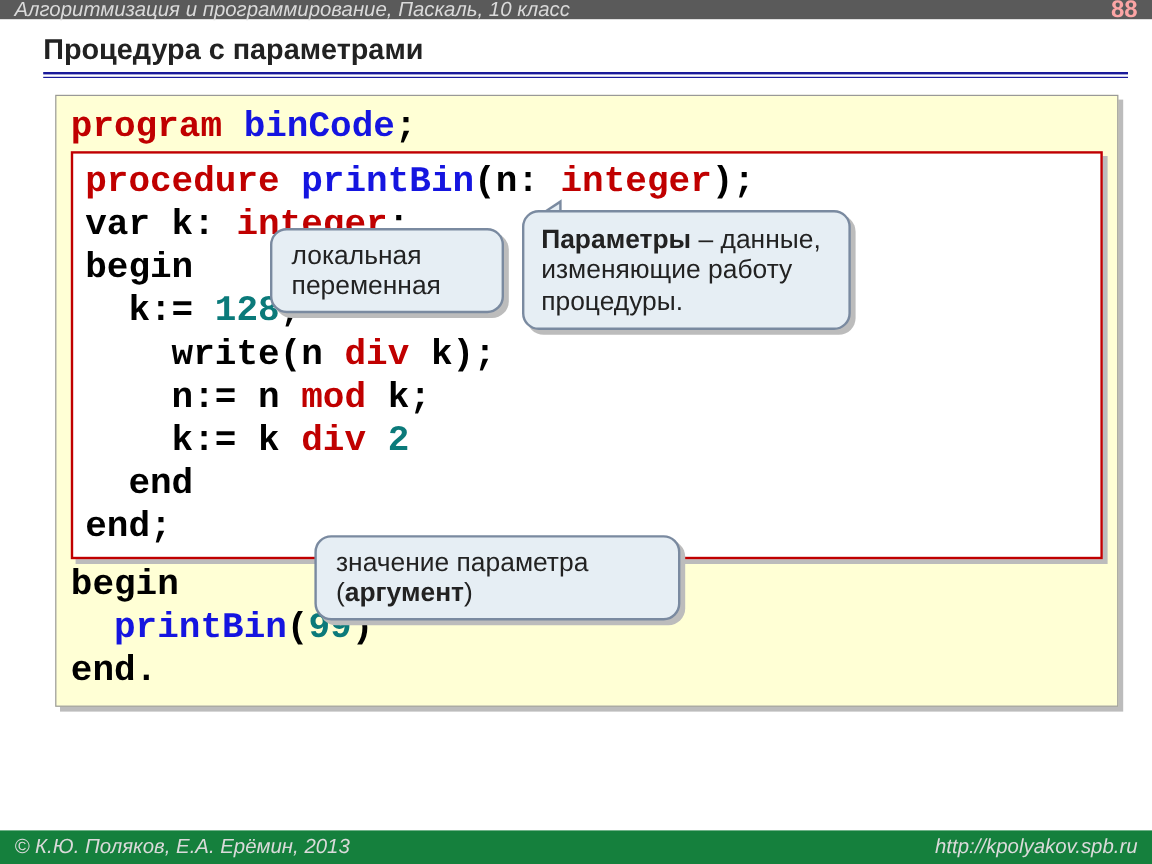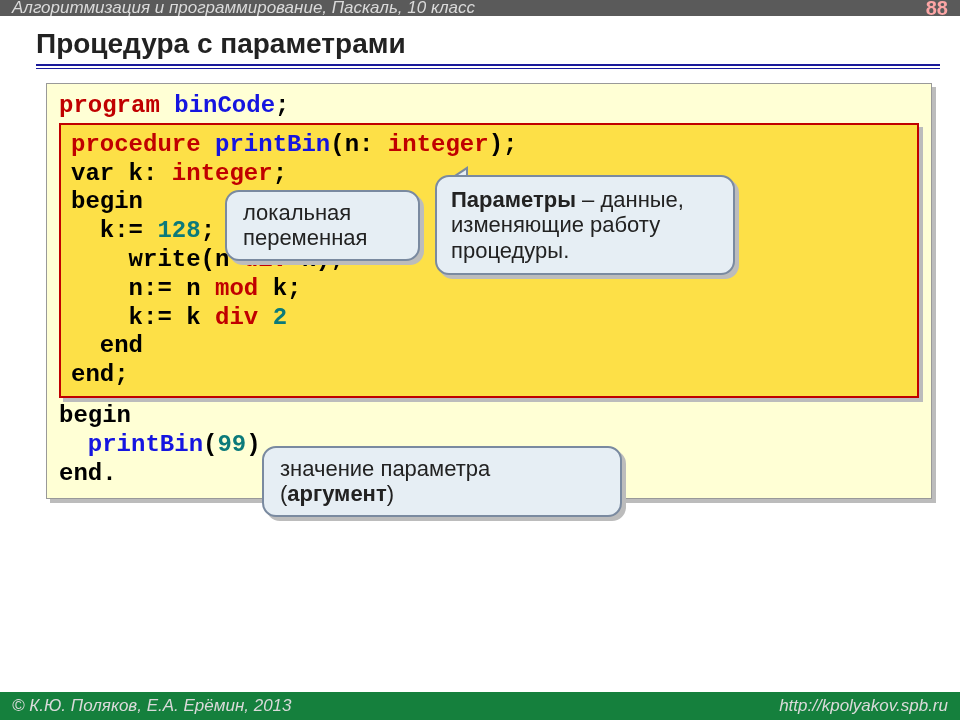--- a/index.html
+++ b/index.html
@@ -18,21 +18,21 @@
     height: 16px;
     padding: 3px 12px;
     font-style: italic;
     font-size: 17px;
     display: flex;
     justify-content: space-between;
     align-items: center;
   }
   .topbar .page-num { font-weight: bold; font-size: 20px; color: #fca5a5; font-style: normal; }
   .title {
-    font-size: 28px;
+    font-size: 24px;
     font-weight: bold;
     color: #222;
     margin: 12px 20px 4px 36px;
   }
   .hr-double {
     margin: 0 20px 14px 36px;
     border: 0;
     border-top: 2px solid #1a1a9a;
     border-bottom: 1px solid #1a1a9a;
     height: 5px;
@@ -40,53 +40,53 @@
   .outer-box {
     position: relative;
     margin: 0 28px 0 46px;
     background: #ffffd5;
     border: 1px solid #999;
     box-shadow: 4px 4px 0 #bcbcbc;
     padding: 8px 12px 10px 12px;
   }
   .code {
     font-family: "Courier New", monospace;
-    font-size: 24px;
+    font-size: 30px;
     font-weight: bold;
     line-height: 1.2;
     white-space: pre;
     color: #000;
   }
   .code .kw-blue { color: #1515e0; }
   .code .kw-red { color: #c00000; }
   .code .kw-teal { color: #0b7a7a; }
   .inner-box {
     position: relative;
     margin: 2px 0 4px 0;
-    background: #fde047;
+    background: #ffffff;
     border: 2px solid #c00000;
     box-shadow: 4px 4px 0 #bcbcbc;
     padding: 6px 10px;
   }
   .callout {
     position: absolute;
     background: #e6eef4;
     border: 2px solid #7a8aa0;
     border-radius: 14px;
     box-shadow: 4px 4px 0 #bcbcbc;
     padding: 8px 16px;
     font-size: 22px;
     color: #222;
     text-align: left;
     line-height: 1.15;
   }
   .callout b { font-weight: bold; }
   .call-local { top: 190px; left: 225px; width: 195px; }
-  .call-param { top: 175px; left: 435px; width: 300px; text-align: left; padding: 10px 14px; }
-  .call-arg   { top: 446px; left: 262px; width: 360px; }
+  .call-param { top: 175px; left: 435px; width: 274px; text-align: left; padding: 10px 14px; }
+  .call-arg   { top: 446px; left: 262px; width: 305px; }
 
   .tail {
     position: absolute;
     width: 0; height: 0;
   }
   
   .tail-local-a {
     top: 238px; left: 227px;
     border-top: 0 solid transparent;
     border-bottom: 22px solid transparent;

